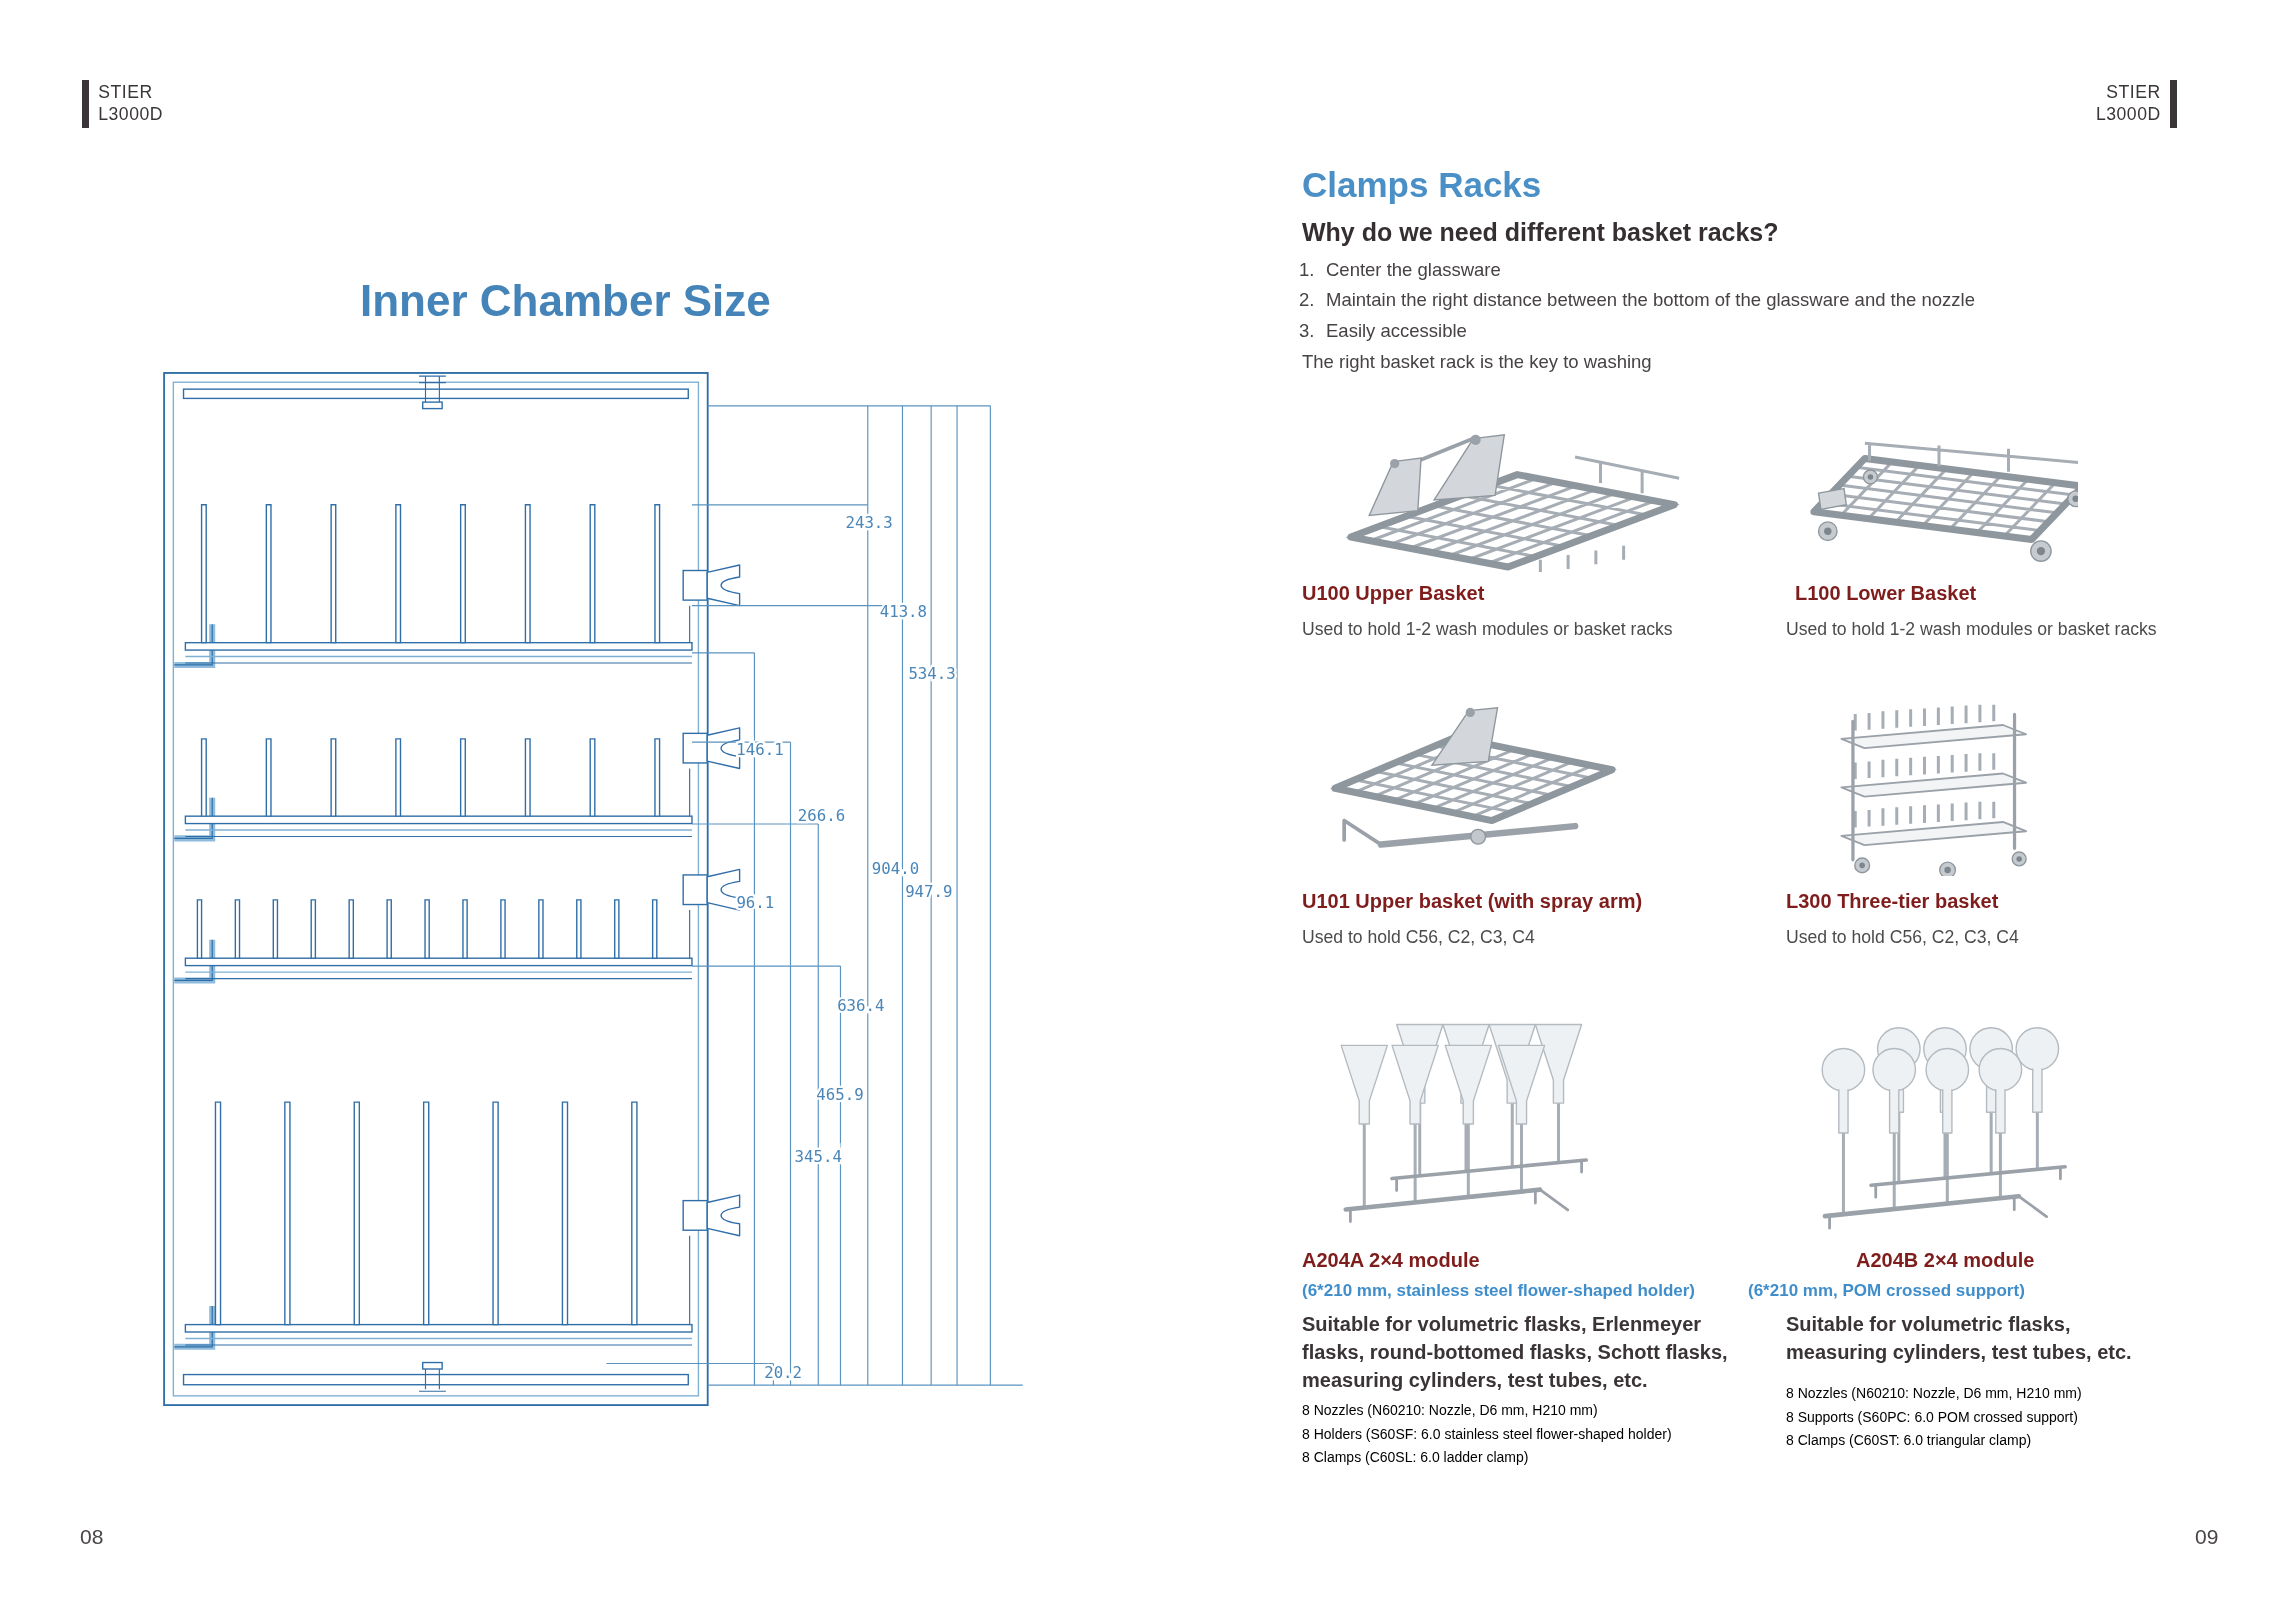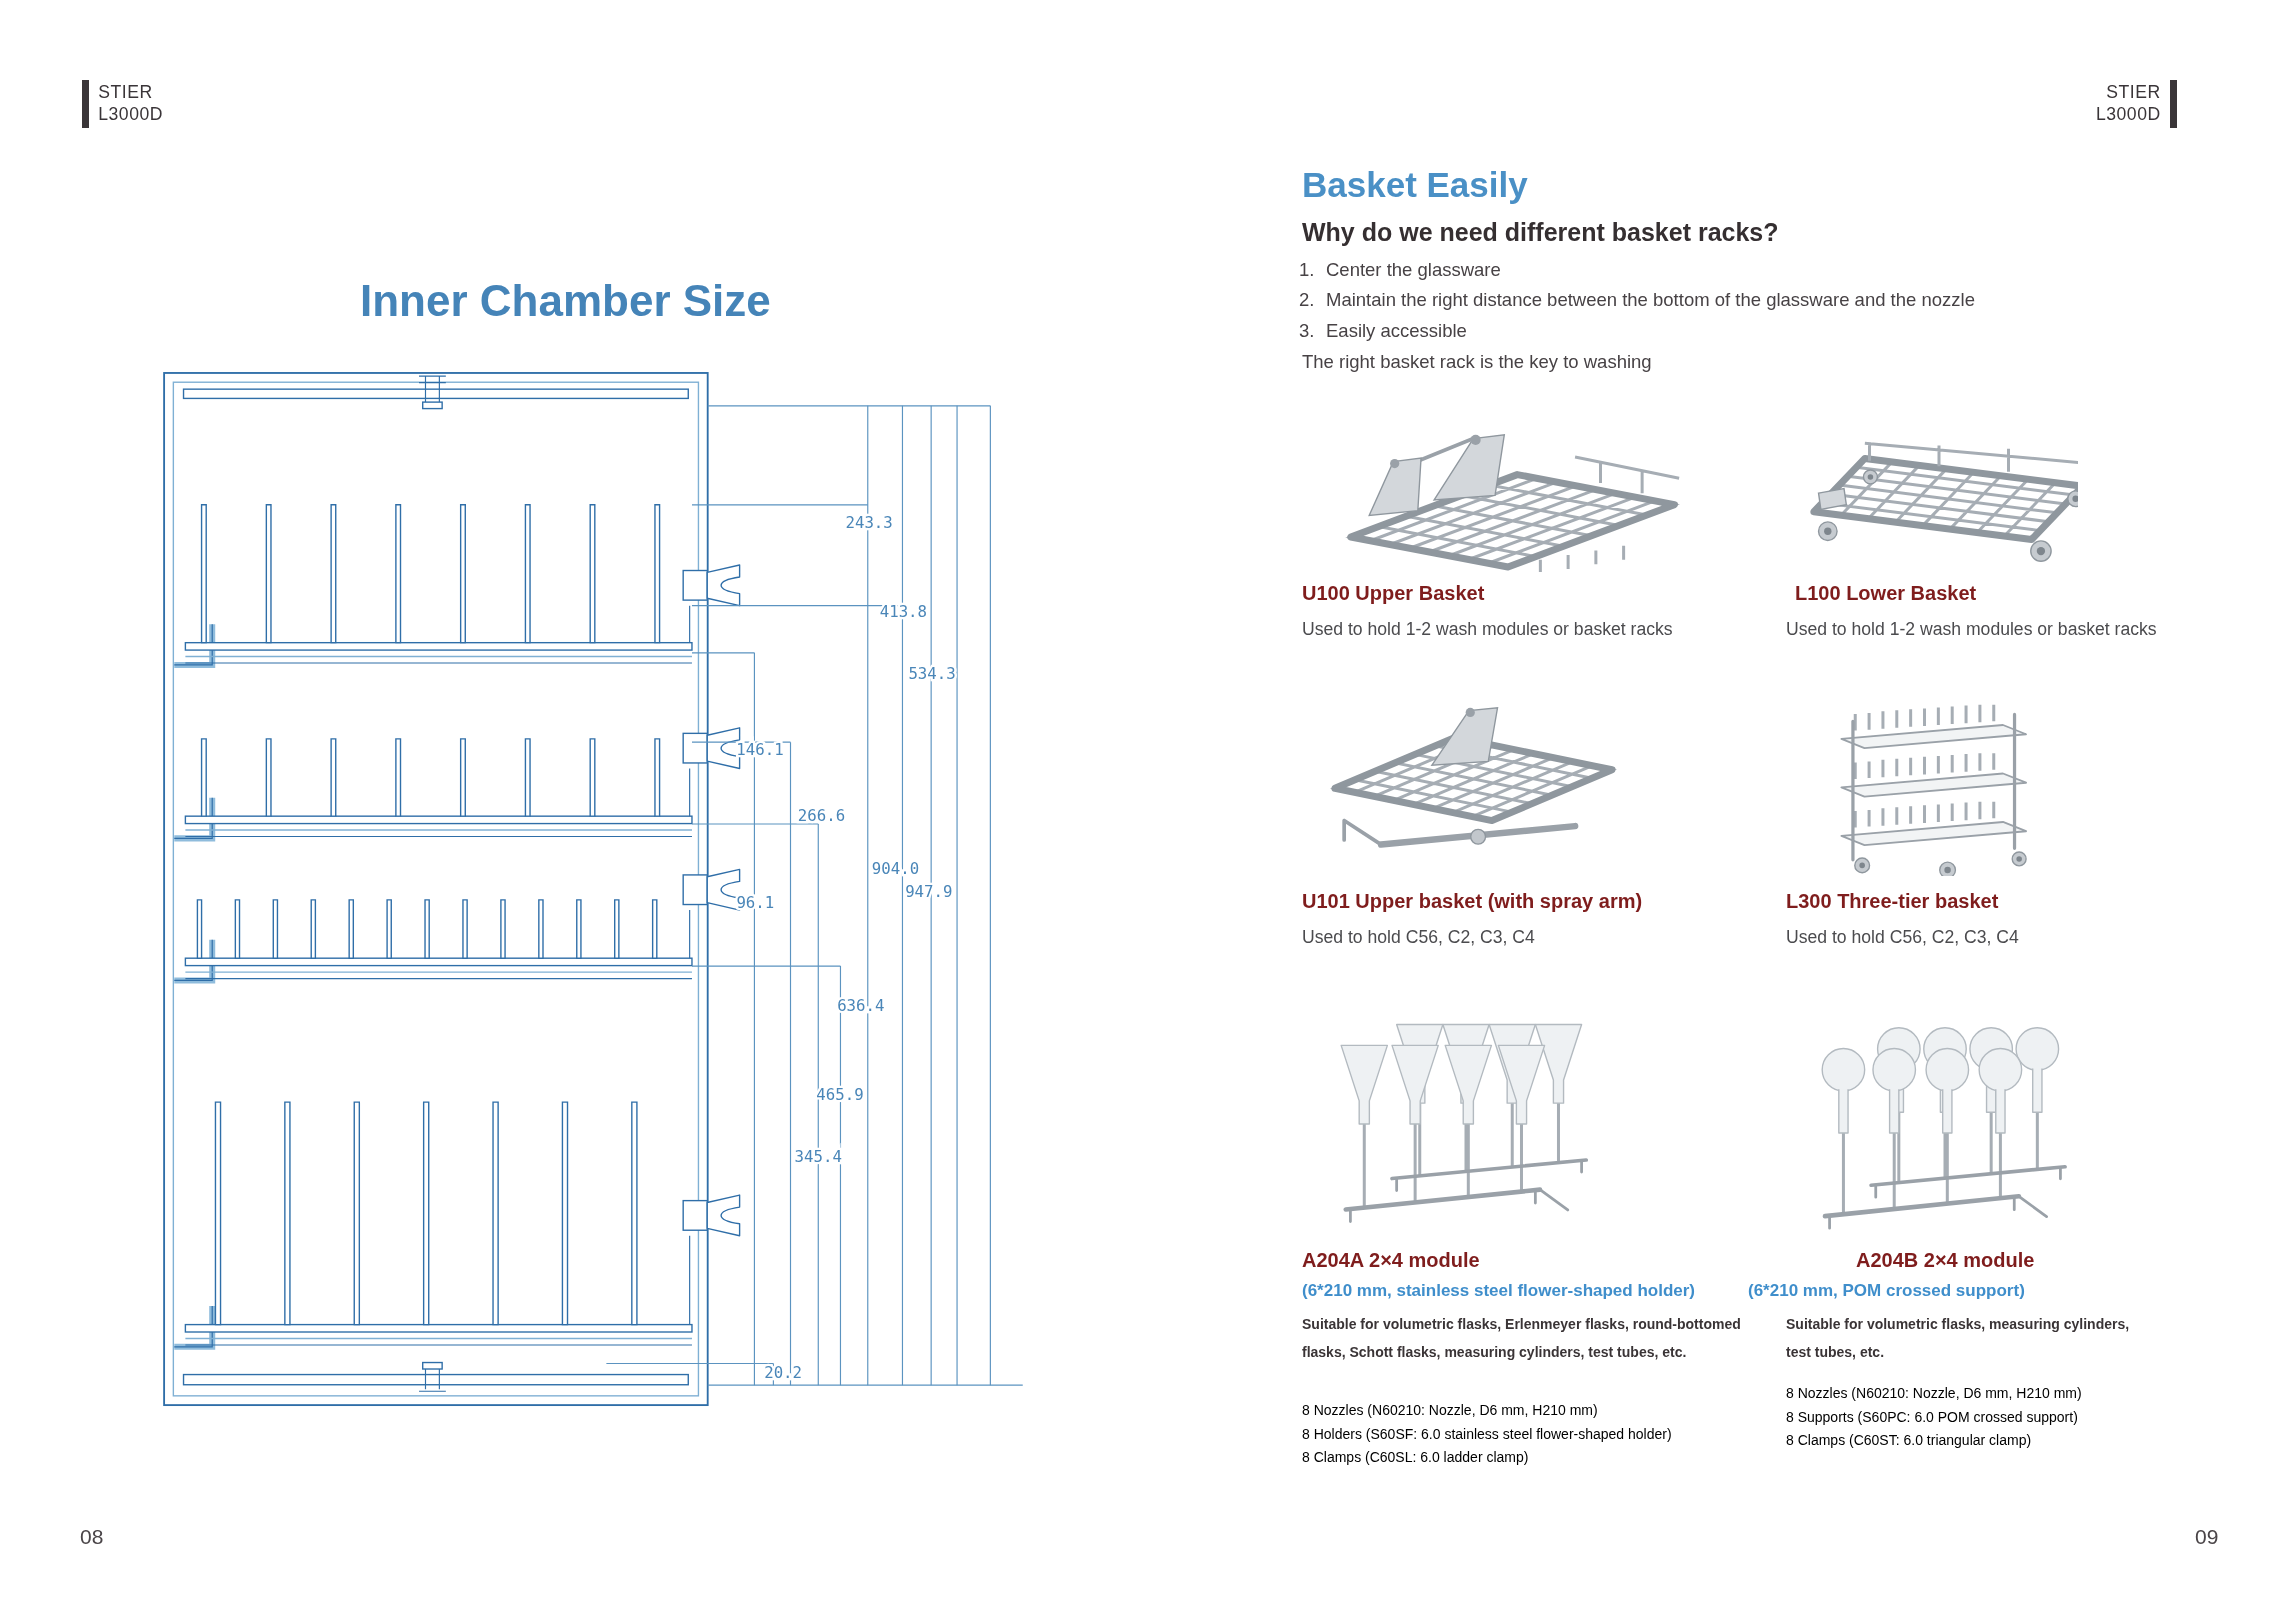--- a/index.html
+++ b/index.html
@@ -19,21 +19,21 @@
   .page-num{font-size:21px;color:#4a4548;}
   
   .section-title{font-size:35px;font-weight:bold;color:#4a90c6;}
   .question{font-size:25px;font-weight:bold;color:#352f31;}
   .reason{display:flex;font-size:18.5px;color:#474245;}
   .reason .num{width:27px;flex:0 0 27px;}
   .keyline{font-size:18.5px;color:#474245;}
   .prod-title{font-size:20px;font-weight:bold;color:#7f1d1d;}
   .prod-desc{font-size:17.6px;color:#4b4b4e;}
   .prod-sub{font-size:17px;font-weight:bold;color:#3f8ecb;}
-  .prod-suit{font-size:14px;font-weight:bold;color:#3a3436;line-height:28px;}
+  .prod-suit{font-size:20px;font-weight:bold;color:#3a3436;line-height:28px;}
   .prod-specs{font-size:14px;color:#000000;line-height:23.6px;}
   
   .dln{stroke:#2f6ea8;stroke-width:4;fill:none;}
   .dln2{stroke:#2f6ea8;stroke-width:2.5;fill:none;}
   .dlt{stroke:#7fb0d4;stroke-width:3;fill:none;}
   .dltw{stroke:#8fbcdc;stroke-width:13;fill:none;}
   .dfill{fill:#ffffff;stroke:#2f6ea8;stroke-width:3;}
   .dim{stroke:#5b93c0;stroke-width:2.5;fill:none;}
   .dimtxt{font-family:"DejaVu Sans Mono",monospace;font-size:34px;fill:#4a86b8;
           stroke:#ffffff;stroke-width:10px;paint-order:stroke;text-anchor:middle;}
@@ -157,21 +157,21 @@
 <div class="abs page-num" style="left:80px;top:1525px;">08</div>
 
 <div class="abs brand right" style="left:2096px;top:80px;width:134px;justify-content:flex-end;">
   <div class="bar"></div>
   <div class="lines">
     <div>STIER</div>
     <div>L3000D</div>
   </div>
 </div>
 
-<div class="abs section-title" style="left:1302px;top:165px;">Basket Easily</div>
+<div class="abs section-title" style="left:1302px;top:165px;">Clamps Racks</div>
 
 <div class="abs question" style="left:1302px;top:218px;">Why do we need different basket racks?</div>
 
 <div class="abs" style="left:1299px;top:259px;width:916px;">
   <div class="reason" style="margin-bottom:8.3px;">
     <span class="num">1.</span>
     <span>Center the glassware</span>
   </div>
   <div class="reason" style="margin-bottom:8.3px;">
     <span class="num">2.</span>

